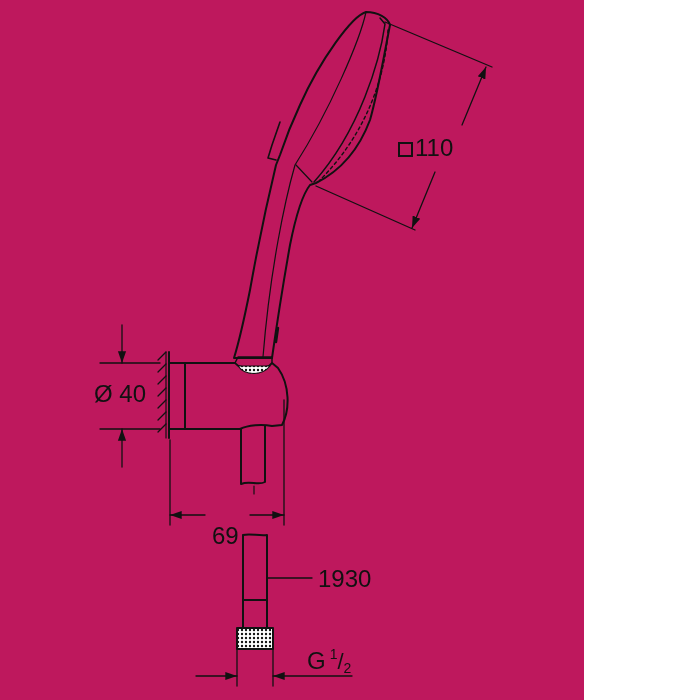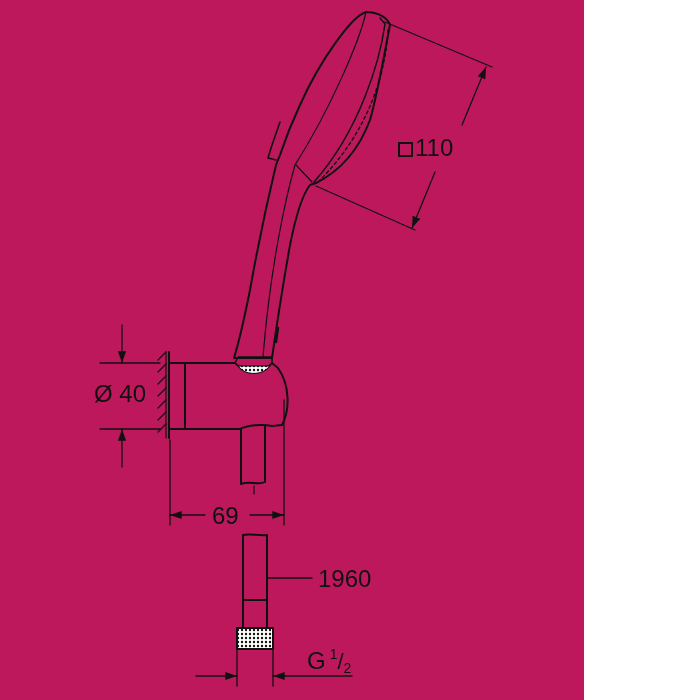--- a/index.html
+++ b/index.html
@@ -99,20 +99,20 @@
       </g>
     </g>
   </svg>
 
   <div class="label" style="left:398px; top:136px;">
     <span class="sq"></span><span>110</span>
   </div>
 
   <div class="label" style="left:94px; top:382px;">Ø 40</div>
 
-  <div class="label" style="left:212px; top:504px;">69</div>
+  <div class="label" style="left:212px; top:524px;">69</div>
 
-  <div class="label" style="left:318px; top:567px;">1960</div>
+  <div class="label" style="left:318px; top:567px;">1930</div>
 
   <div class="label" style="left:296px; top:647px;margin-left:11px;">
     <span>G</span><span class="sup">1</span><span class="slash">/</span><span class="sub">2</span>
   </div>
 </div>
 
 </body></html>

